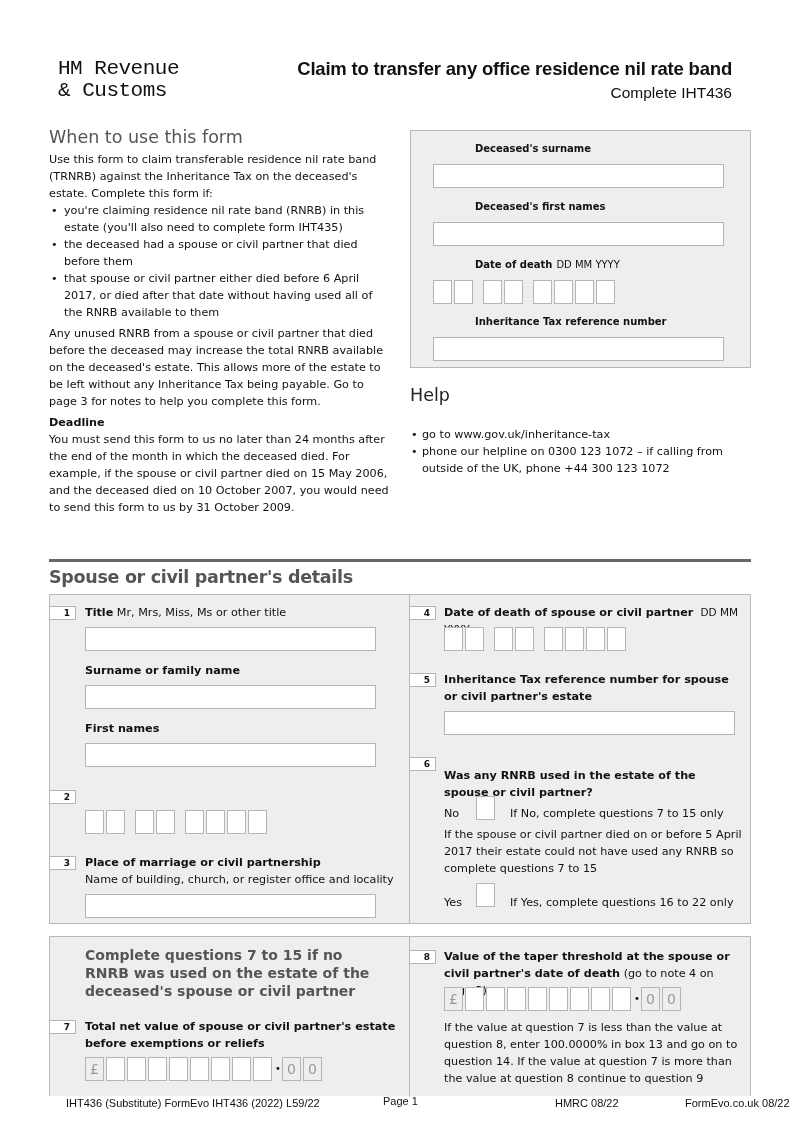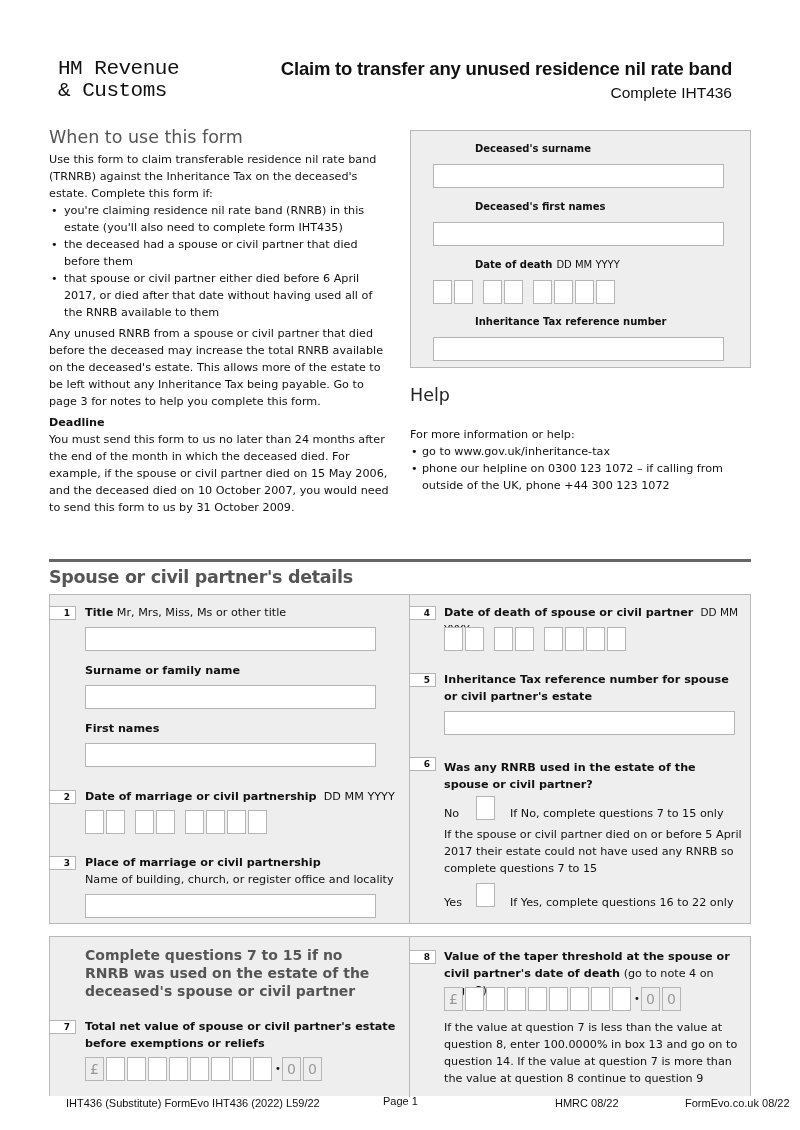--- a/index.html
+++ b/index.html
@@ -40,21 +40,21 @@
   .sub-title { position: absolute; font-size: 14px; font-weight: bold; color: #555; line-height: 18px; }
   .footer { top: 1097px; font-family: "Liberation Sans", sans-serif; font-size: 11px; color: #111; }
 </style>
 </head>
 <body>
 
 <div class="abs logo">
   <div>HM Revenue</div>
   <div>&amp; Customs</div>
 </div>
-<div class="abs form-title">Claim to transfer any unused residence nil rate band</div>
+<div class="abs form-title">Claim to transfer any office residence nil rate band</div>
 <div class="abs schedule">Complete IHT436</div>
 
 <div class="abs intro">
   <h2>When to use this form</h2>
   <p style="margin-bottom:0">Use this form to claim transferable residence nil rate band (TRNRB) against the Inheritance Tax on the deceased's estate. Complete this form if:</p>
   <ul>
     <li>you're claiming residence nil rate band (RNRB) in this estate (you'll also need to complete form IHT435)</li>
     <li>the deceased had a spouse or civil partner that died before them</li>
     <li>that spouse or civil partner either died before 6 April 2017, or died after that date without having used all of the RNRB available to them</li>
   </ul>
@@ -71,21 +71,20 @@
   <div class="abs lbl" style="left:22px; top:128px;"><span>Date of death</span><span class="hint">DD MM YYYY</span></div>
   <div class="abs" style="left:22px; top:149px; white-space:nowrap;">
     <span class="dbox"></span><span class="dbox"></span><span class="dgap"></span><span class="dbox"></span><span class="dbox"></span><span class="dgap"></span><span class="dbox"></span><span class="dbox"></span><span class="dbox"></span><span class="dbox"></span>
   </div>
   <div class="abs lbl" style="left:22px; top:185px;">Inheritance Tax reference number</div>
   <div class="abs tbox" style="left:22px; top:206px; width:291px;"></div>
 </div>
 
 <div class="abs help">
   <h2>Help</h2>
-  <div>For more information or help:</div>
   <ul>
     <li>go to www.gov.uk/inheritance-tax</li>
     <li>phone our helpline on 0300 123 1072 – if calling from outside of the UK, phone +44 300 123 1072</li>
   </ul>
 </div>
 
 <div class="abs rule"></div>
 <div class="abs section-title">Spouse or civil partner's details</div>
 
 <div class="abs panel" style="left:49px; top:594px; width:702px; height:330px;">
@@ -93,41 +92,40 @@
 
   <div class="qnum" style="left:0; top:11px;">1</div>
   <div class="q-lbl" style="left:35px; top:9px;"><b>Title</b> <span class="hint">Mr, Mrs, Miss, Ms or other title</span></div>
   <div class="abs tbox" style="left:35px; top:32px; width:291px;"></div>
   <div class="q-lbl" style="left:35px; top:67px;"><b>Surname or family name</b></div>
   <div class="abs tbox" style="left:35px; top:90px; width:291px;"></div>
   <div class="q-lbl" style="left:35px; top:125px;"><b>First names</b></div>
   <div class="abs tbox" style="left:35px; top:148px; width:291px;"></div>
 
   <div class="qnum" style="left:0; top:195px;">2</div>
-  <div class="q-lbl" style="left:35px; top:193px;"><b>Date of marriage or civil partnership</b>&nbsp; <span class="hint">DD MM YYYY</span></div>
   <div class="abs" style="left:35px; top:215px; white-space:nowrap;">
     <span class="dbox"></span><span class="dbox"></span><span class="dgap"></span><span class="dbox"></span><span class="dbox"></span><span class="dgap"></span><span class="dbox"></span><span class="dbox"></span><span class="dbox"></span><span class="dbox"></span>
   </div>
 
   <div class="qnum" style="left:0; top:261px;">3</div>
   <div class="q-lbl" style="left:35px; top:259px;"><b>Place of marriage or civil partnership</b><br><span class="hint">Name of building, church, or register office and locality</span></div>
   <div class="abs tbox" style="left:35px; top:299px; width:291px;"></div>
 
   <div class="qnum" style="left:360px; top:11px;">4</div>
   <div class="q-lbl" style="left:394px; top:9px;"><b>Date of death of spouse or civil partner</b>&nbsp; <span class="hint" style="font-size:10.5px">DD MM YYYY</span></div>
   <div class="abs" style="left:394px; top:32px; white-space:nowrap;">
     <span class="dbox"></span><span class="dbox"></span><span class="dgap"></span><span class="dbox"></span><span class="dbox"></span><span class="dgap"></span><span class="dbox"></span><span class="dbox"></span><span class="dbox"></span><span class="dbox"></span>
   </div>
 
   <div class="qnum" style="left:360px; top:78px;">5</div>
   <div class="q-lbl" style="left:394px; top:76px; width:295px;"><b>Inheritance Tax reference number for spouse or civil partner's estate</b></div>
   <div class="abs tbox" style="left:394px; top:116px; width:291px;"></div>
 
   <div class="qnum" style="left:360px; top:162px;">6</div>
-  <div class="q-lbl" style="left:394px; top:164px; width:295px;"><b>Was any RNRB used in the estate of the spouse or civil partner?</b></div>
+  <div class="q-lbl" style="left:394px; top:172px; width:295px;"><b>Was any RNRB used in the estate of the spouse or civil partner?</b></div>
   <div class="q-lbl" style="left:394px; top:210px;">No</div>
   <div class="abs tick" style="left:426px; top:201px;"></div>
   <div class="q-lbl" style="left:460px; top:210px;">If No, complete questions 7 to 15 only</div>
   <div class="q-lbl" style="left:394px; top:231px; width:305px;">If the spouse or civil partner died on or before 5 April 2017 their estate could not have used any RNRB so complete questions 7 to 15</div>
   <div class="q-lbl" style="left:394px; top:299px;">Yes</div>
   <div class="abs tick" style="left:426px; top:288px;"></div>
   <div class="q-lbl" style="left:460px; top:299px;">If Yes, complete questions 16 to 22 only</div>
 </div>
 
 <div class="abs panel" style="left:49px; top:936px; width:702px; height:160px; border-bottom:none;">

